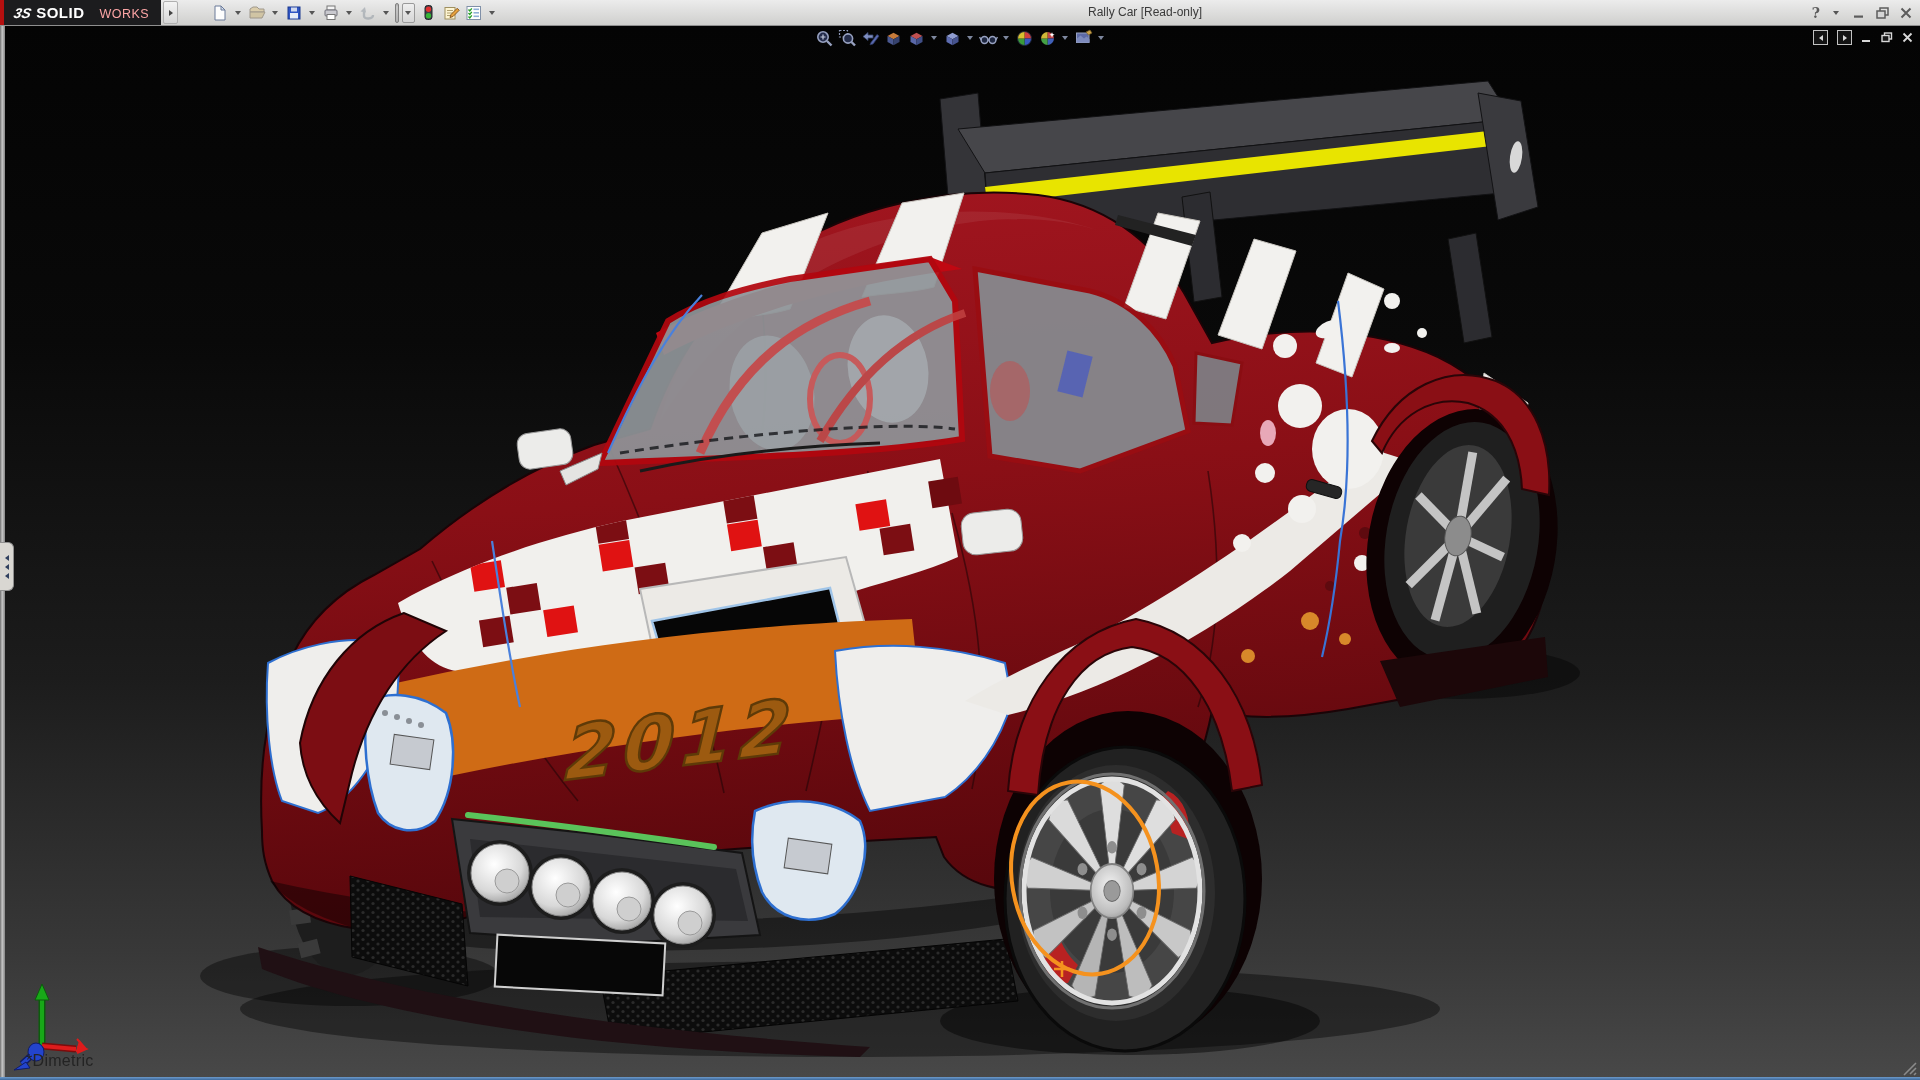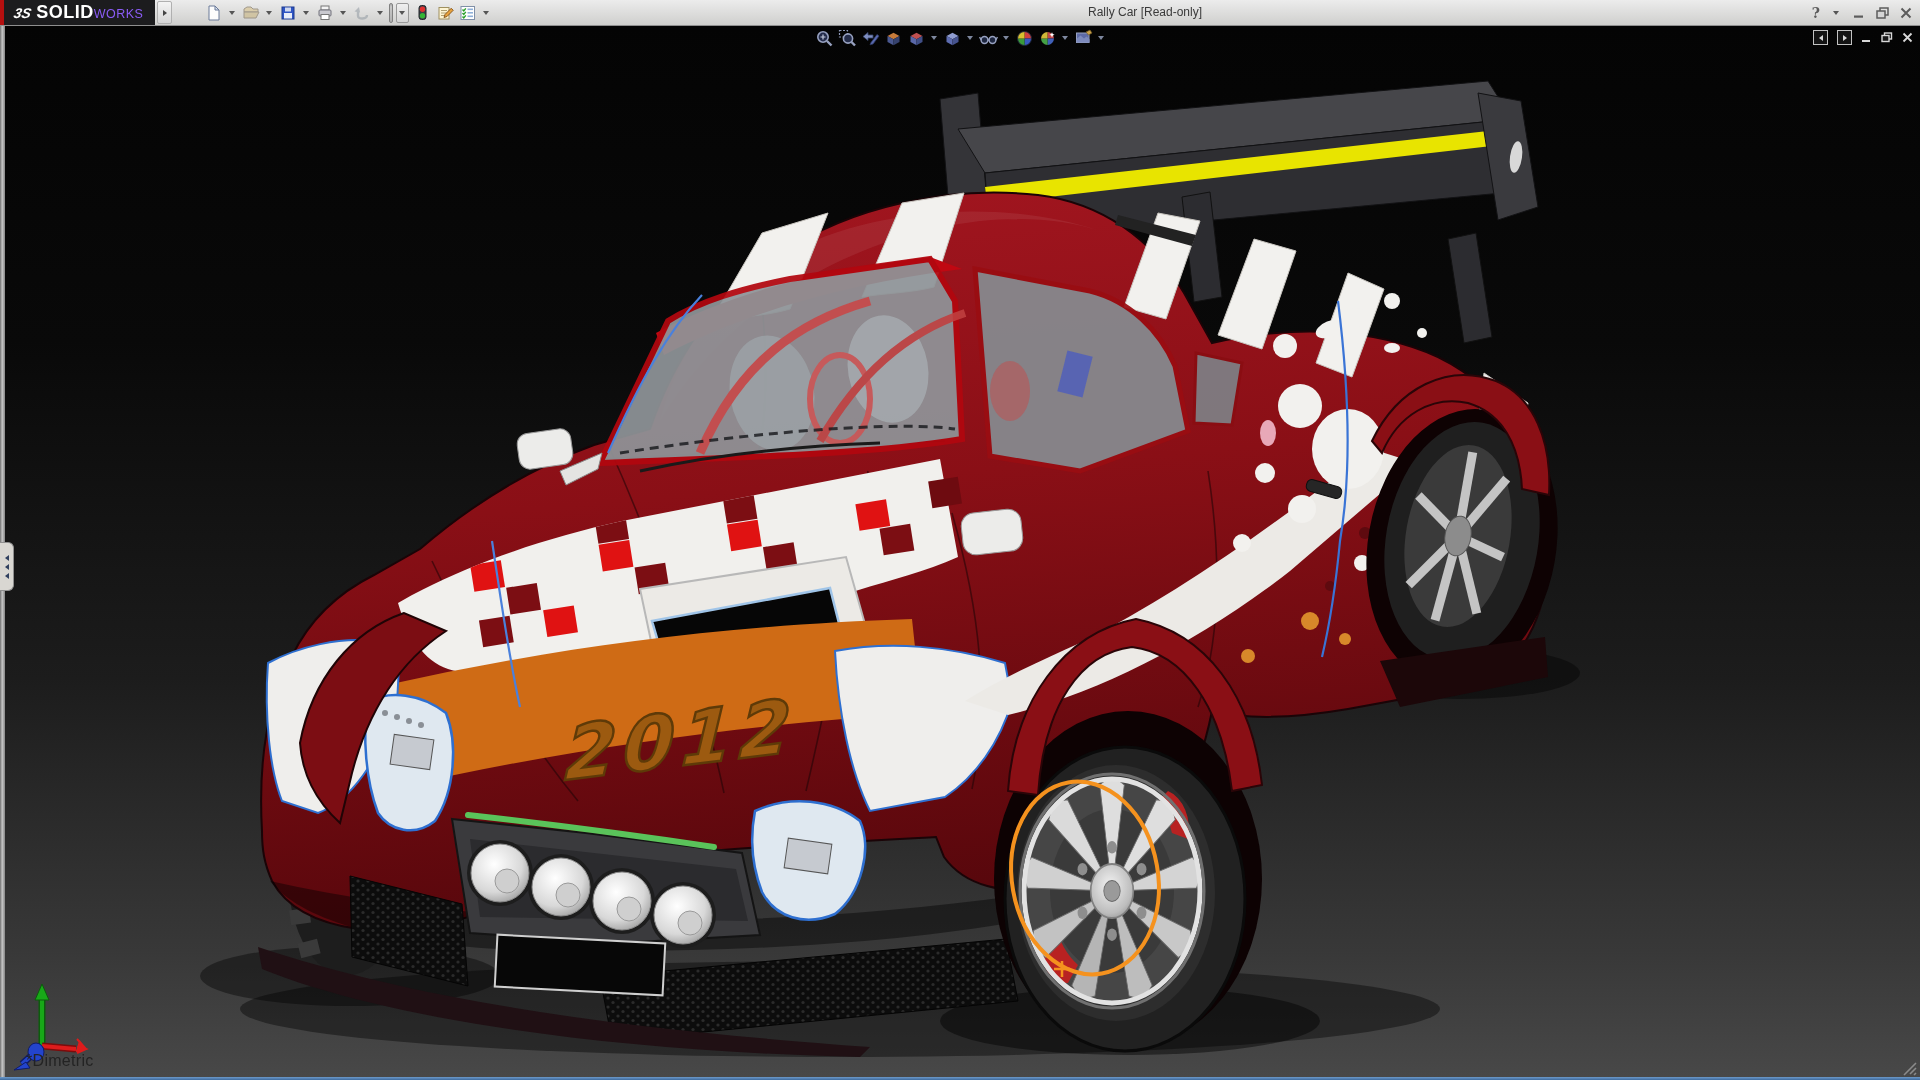--- a/index.html
+++ b/index.html
@@ -4,22 +4,22 @@
 <style>
   html,body{margin:0;padding:0;}
   body{width:1920px;height:1080px;overflow:hidden;background:#000;font-family:"Liberation Sans",sans-serif;}
   .app{position:relative;width:1920px;height:1080px;background:#3f3f3f;}
 
   
   .titlebar{position:absolute;top:0;left:0;right:0;height:25px;background:linear-gradient(#ececec,#cfcfcd);border-bottom:1px solid #8f8f8f;display:flex;align-items:center;z-index:30;}
   .red-sliver{position:absolute;left:0;top:0;width:4px;height:25px;background:#b50f0f;}
   .logo{height:25px;background:#1c1c1e;color:#fff;display:flex;align-items:center;padding:0 12px 0 14px;gap:5px;}
   .logo-mark{font-style:italic;font-weight:bold;font-size:14px;transform:skewX(-12deg);}
-  .logo-solid{font-weight:bold;font-size:18px;letter-spacing:.5px;margin-top:38px;}
-  .logo-works{font-weight:normal;font-size:12.5px;letter-spacing:.5px;color:#8b5cf6;}
+  .logo-solid{font-weight:bold;font-size:15px;letter-spacing:.5px;margin-top:38px;}
+  .logo-works{font-weight:normal;font-size:12.5px;letter-spacing:.5px;color:#fca5a5;margin-left:15px;}
   .expander{width:13px;height:21px;margin-left:2px;display:flex;align-items:center;justify-content:center;border:1px solid #b0b0b0;background:linear-gradient(#f4f4f4,#d6d6d6);border-radius:2px;}
   .expander .tri{width:0;height:0;border-top:3.5px solid transparent;border-bottom:3.5px solid transparent;border-left:4.5px solid #444;}
   .std-toolbar{display:flex;align-items:center;gap:3px;margin-left:32px;}
   .tool{display:flex;align-items:center;padding:1px 1px;}
   .tool svg{width:18px;height:18px;display:block;}
   .caret{width:0;height:0;border-left:3px solid transparent;border-right:3px solid transparent;border-top:4px solid #555;margin:0 3px 0 2px;}
   .pressedbox{border:1px solid #808080;background:linear-gradient(#e2e2e2,#c4c4c4);box-shadow:inset 0 1px 2px rgba(0,0,0,.3);border-radius:2px;padding:0 1px;}
   .caretbox{border:1px solid #9a9a9a;border-radius:2px;height:18px;display:flex;align-items:center;background:linear-gradient(#efefef,#d6d6d6);}
   .win-title{position:absolute;left:1088px;top:0;height:25px;line-height:25px;font-size:12px;color:#3a3a3a;}
   .win-controls{position:absolute;right:8px;top:0;height:25px;display:flex;align-items:center;gap:11px;}

